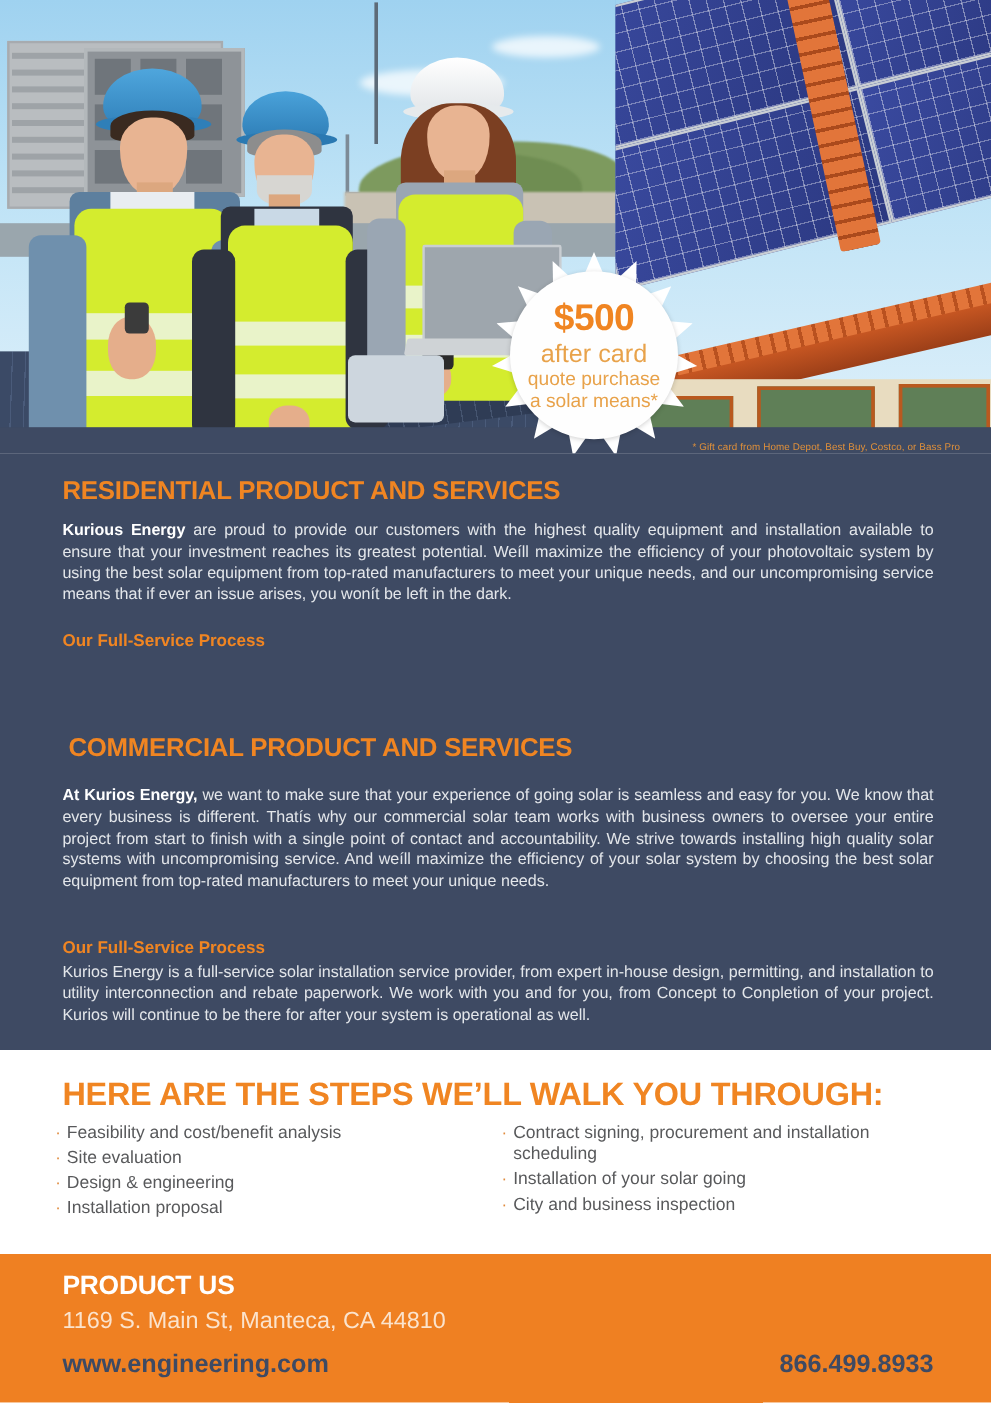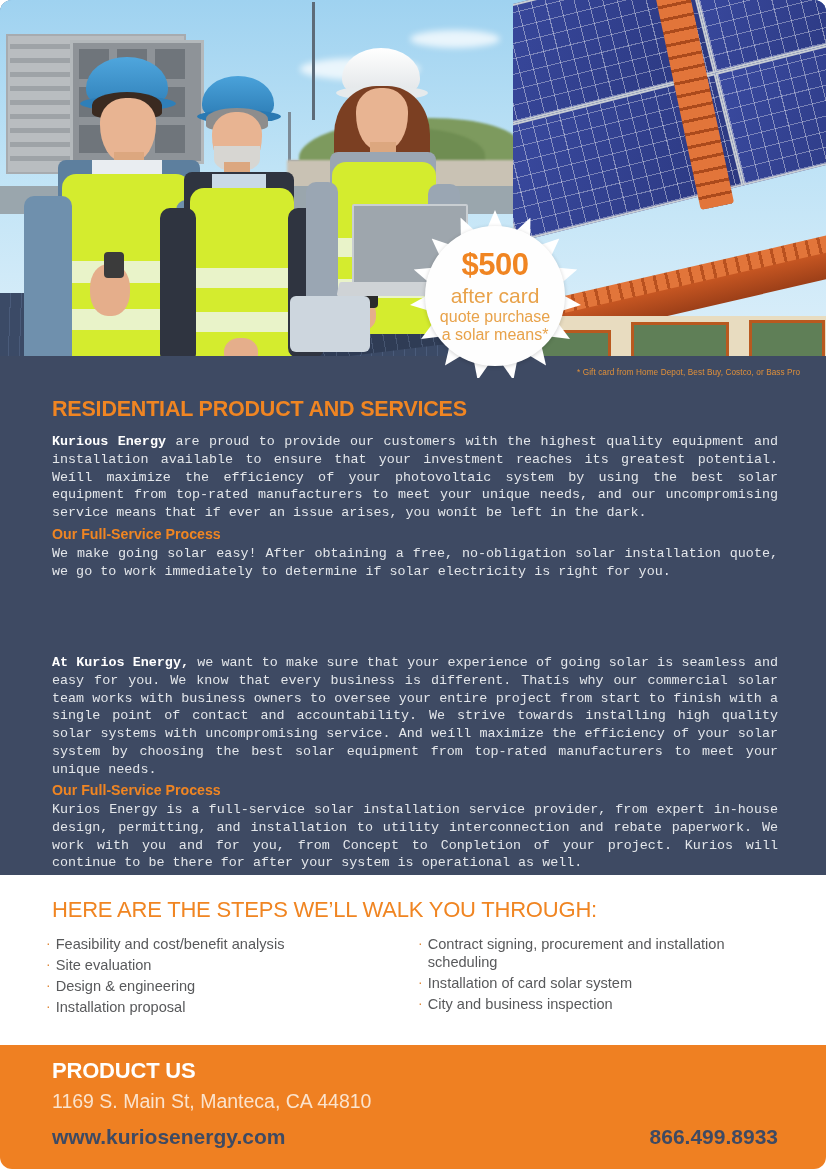--- a/index.html
+++ b/index.html
@@ -2,21 +2,21 @@
 <html><head>
 <meta charset="utf-8">
 <style>
   html,body{margin:0;padding:0;}
   body{
     width:826px;height:1169px;
     font-family:"Liberation Sans", sans-serif;
     background:#ffffff;
     overflow:hidden;
   }
-  .page{position:relative;width:826px;height:1169px;overflow:hidden;background:#fff;border-radius:12px;}
+  .page{position:relative;width:826px;height:1169px;overflow:hidden;background:#fff;}
 
   
   .hero{position:absolute;left:0;top:0;width:826px;height:378px;overflow:hidden;background:#3e4a63;}
   .photo-left{position:absolute;left:0;top:0;width:519px;height:371px;overflow:hidden;background:#8fc3e6;}
   .photo-right{position:absolute;left:513px;top:0;width:313px;height:370px;overflow:hidden;background:#8ec6ea;}
 
   
   .sky{position:absolute;left:0;top:0;width:100%;height:100%;
     background:linear-gradient(180deg,#9fd2f0 0%,#bfe3f6 45%,#dff0fa 100%);}
   .cloud{position:absolute;background:rgba(255,255,255,.75);border-radius:50%;filter:blur(3px);}
@@ -88,34 +88,34 @@
   .sun-l1{font-size:21px;color:#e8a24a;line-height:1.05;margin-top:5px;}
   .sun-l2{font-size:16px;color:#e8a24a;line-height:1.12;margin-top:1px;}
   .sun-l3{font-size:16px;color:#e8a24a;line-height:1.12;}
   .disclaimer{position:absolute;left:577px;top:368px;font-size:8.2px;color:#e0903a;letter-spacing:.1px;}
 
   
   .navy{position:absolute;left:0;top:378px;width:826px;height:497px;background:#3e4a63;}
   .h1{color:#f08522;font-weight:bold;letter-spacing:-.2px;}
   .res-h{position:absolute;left:52px;top:19px;font-size:21.5px;text-align:right;}
   .com-h{position:absolute;left:57px;top:233px;font-size:21.5px;}
-  .body-p{position:absolute;color:#e3e6ea;font-size:13.4px;line-height:1.33;text-align:justify;font-family:Liberation Mono, monospace;}
+  .body-p{position:absolute;color:#e3e6ea;font-size:13.4px;line-height:1.33;text-align:justify;}
   .sub-h{position:absolute;color:#f08522;font-weight:bold;font-size:14.2px;}
   .bold-w{font-weight:bold;color:#ffffff;}
 
   .p-res{left:52px;top:55px;width:726px;}
   .sh-res{left:52px;top:148px;}
   .p-res2{left:52px;top:167px;width:726px;}
   .p-com{left:52px;top:276px;width:726px;}
   .sh-com{left:52px;top:404px;}
   .p-com2{left:52px;top:423px;width:726px;}
 
   
   .white{position:absolute;left:0;top:875px;width:826px;height:170px;background:#fff;}
-  .steps-h{position:absolute;left:52px;top:22px;font-size:22px;color:#f08522;font-weight:normal;letter-spacing:-.2px;}
+  .steps-h{position:absolute;left:52px;top:22px;font-size:27px;color:#f08522;font-weight:bold;letter-spacing:-.2px;}
   .col{position:absolute;top:60px;}
   .col-l{left:46px;width:350px;}
   .col-r{left:418px;width:360px;}
   .li{display:flex;align-items:flex-start;font-size:14.6px;color:#58595b;line-height:1.24;margin-bottom:3px;}
   .dot{color:#e08a3c;margin-right:5px;font-size:14px;line-height:1.24;}
 
   
   .footer{position:absolute;left:0;top:1045px;width:826px;height:124px;background:#ef8022;}
   .ft-title{position:absolute;left:52px;top:13px;font-size:22px;font-weight:bold;color:#fff;letter-spacing:-.2px;}
   .ft-addr{position:absolute;left:52px;top:45px;font-size:19.5px;color:#fbe3cd;}
@@ -263,22 +263,22 @@
     </div>
 
     <div class="disclaimer">* Gift card from Home Depot, Best Buy, Costco, or Bass Pro</div>
   </div>
 
   <div class="navy">
 
     <div class="h1 res-h">RESIDENTIAL PRODUCT AND SERVICES</div>
     <div class="body-p p-res"><span class="bold-w">Kurious Energy</span><span> are proud to provide our customers with the highest quality equipment and installation available to ensure that your investment reaches its greatest potential. Weíll maximize the efficiency of your photovoltaic system by using the best solar equipment from top-rated manufacturers to meet your unique needs, and our uncompromising service means that if ever an issue arises, you wonít be left in the dark.</span></div>
     <div class="sub-h sh-res">Our Full-Service Process</div>
-    <div class="body-p p-res2">We make going solar easy! After obtaining a free, no-obligation solar installation quote, we go to work immediately to determine if solar electricity is right for you.</div>
-
+
+    <div class="h1 com-h">COMMERCIAL PRODUCT AND SERVICES</div>
     <div class="body-p p-com"><span class="bold-w">At Kurios Energy,</span><span> we want to make sure that your experience of going solar is seamless and easy for you. We know that every business is different. Thatís why our commercial solar team works with business owners to oversee your entire project from start to finish with a single point of contact and accountability. We strive towards installing high quality solar systems with uncompromising service. And weíll maximize the efficiency of your solar system by choosing the best solar equipment from top-rated manufacturers to meet your unique needs.</span></div>
     <div class="sub-h sh-com">Our Full-Service Process</div>
     <div class="body-p p-com2">Kurios Energy is a full-service solar installation service provider, from expert in-house design, permitting, and installation to utility interconnection and rebate paperwork. We work with you and for you, from Concept to Conpletion of your project. Kurios will continue to be there for after your system is operational as well.</div>
   </div>
 
   <div class="white">
     <div class="steps-h">HERE ARE THE STEPS WE’LL WALK YOU THROUGH:</div>
     <div class="col col-l">
       <div class="li">
           <span class="dot">·</span>
@@ -297,29 +297,29 @@
           <span>Installation proposal</span>
         </div>
     </div>
     <div class="col col-r">
       <div class="li">
           <span class="dot">·</span>
           <span>Contract signing, procurement and installation scheduling</span>
         </div>
       <div class="li">
           <span class="dot">·</span>
-          <span>Installation of card solar system</span>
+          <span>Installation of your solar going</span>
         </div>
       <div class="li">
           <span class="dot">·</span>
           <span>City and business inspection</span>
         </div>
     </div>
   </div>
 
   <div class="footer">
     <div class="ft-title">PRODUCT US</div>
     <div class="ft-addr">1169 S. Main St, Manteca, CA 44810</div>
-    <div class="ft-url">www.kuriosenergy.com</div>
+    <div class="ft-url">www.engineering.com</div>
     <div class="ft-tel">866.499.8933</div>
   </div>
 
 </div>
 
 </body></html>

